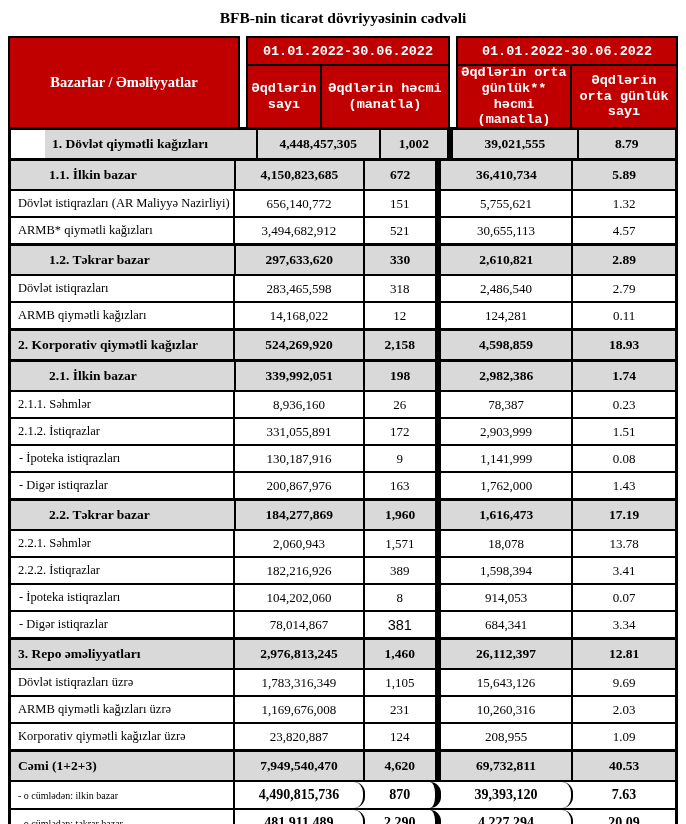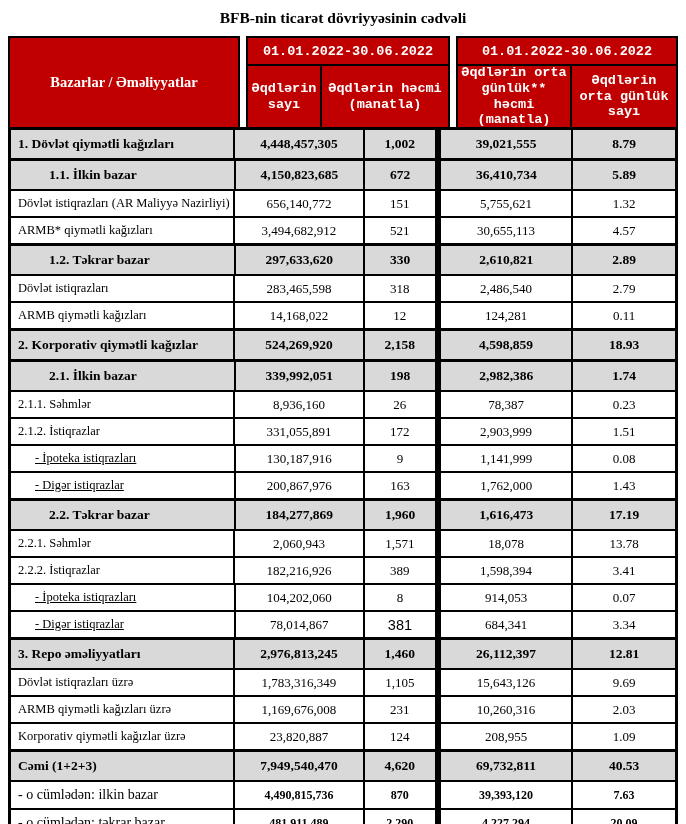--- a/index.html
+++ b/index.html
@@ -49,21 +49,21 @@
 
   
   .tbody {
     border: 3px solid #000;
     width: 670px;
     box-sizing: border-box;
     margin-top: -2px;
     background: #fff;
   }
   .row { display: flex; border-top: 2px solid #000; background: #fff; }
-  .row:first-child { border-top: none; }
+  .row:first-child { border-top: none; margin-left: 34px; }
   .row.section, .row.subsection {
     background: #D9D9D9;
     height: 28px;
   }
   .row.section { border-top-width: 3px; }
   .row.subsection { border-top-width: 3px; }
   .row.plain, .row.dash, .row.totalsub { height: 25px; }
   .row.totalsub { height: 26px; }
 
   .cell {
@@ -74,23 +74,23 @@
   }
   .c0 { width: 229px; border-right: 2px solid #000; padding-left: 7px; white-space: nowrap; }
   .c1 { width: 132px; border-right: 2px solid #000; justify-content: center; }
   .c2 { width: 78px;  border-right: 6px solid #000; justify-content: center; }
   .c3 { width: 135px; border-right: 2px solid #000; justify-content: center; }
   .c4 { width: 104px; justify-content: center; }
 
   .plain .c0, .dash .c0 { font-size: 12.5px; }
   .section .cell, .subsection .cell { font-weight: bold; font-size: 13.5px; }
   .subsection .c0 { padding-left: 38px; }
-  .dash .c0 { padding-left: 24px; text-decoration: underline; }
-  .totalsub .c0 { font-size: 14px; }
-  .totalsub .c1, .totalsub .c2, .totalsub .c3, .totalsub .c4 { font-weight: bold; font-size: 12px; }
+  .dash .c0 { padding-left: 8px; }
+  .totalsub .c0 { font-size: 10px; }
+  .totalsub .c1, .totalsub .c2, .totalsub .c3, .totalsub .c4 { font-weight: bold; font-size: 14px; border-radius: 11px; }
   .cell.sans { font-family: "Liberation Sans", sans-serif; font-size: 14.5px; }
 </style>
 </head>
 <body>
 
 <div class="page">
 
   <div class="title">BFB-nin ticarət dövriyyəsinin cədvəli</div>
 
   <div class="tbl">

